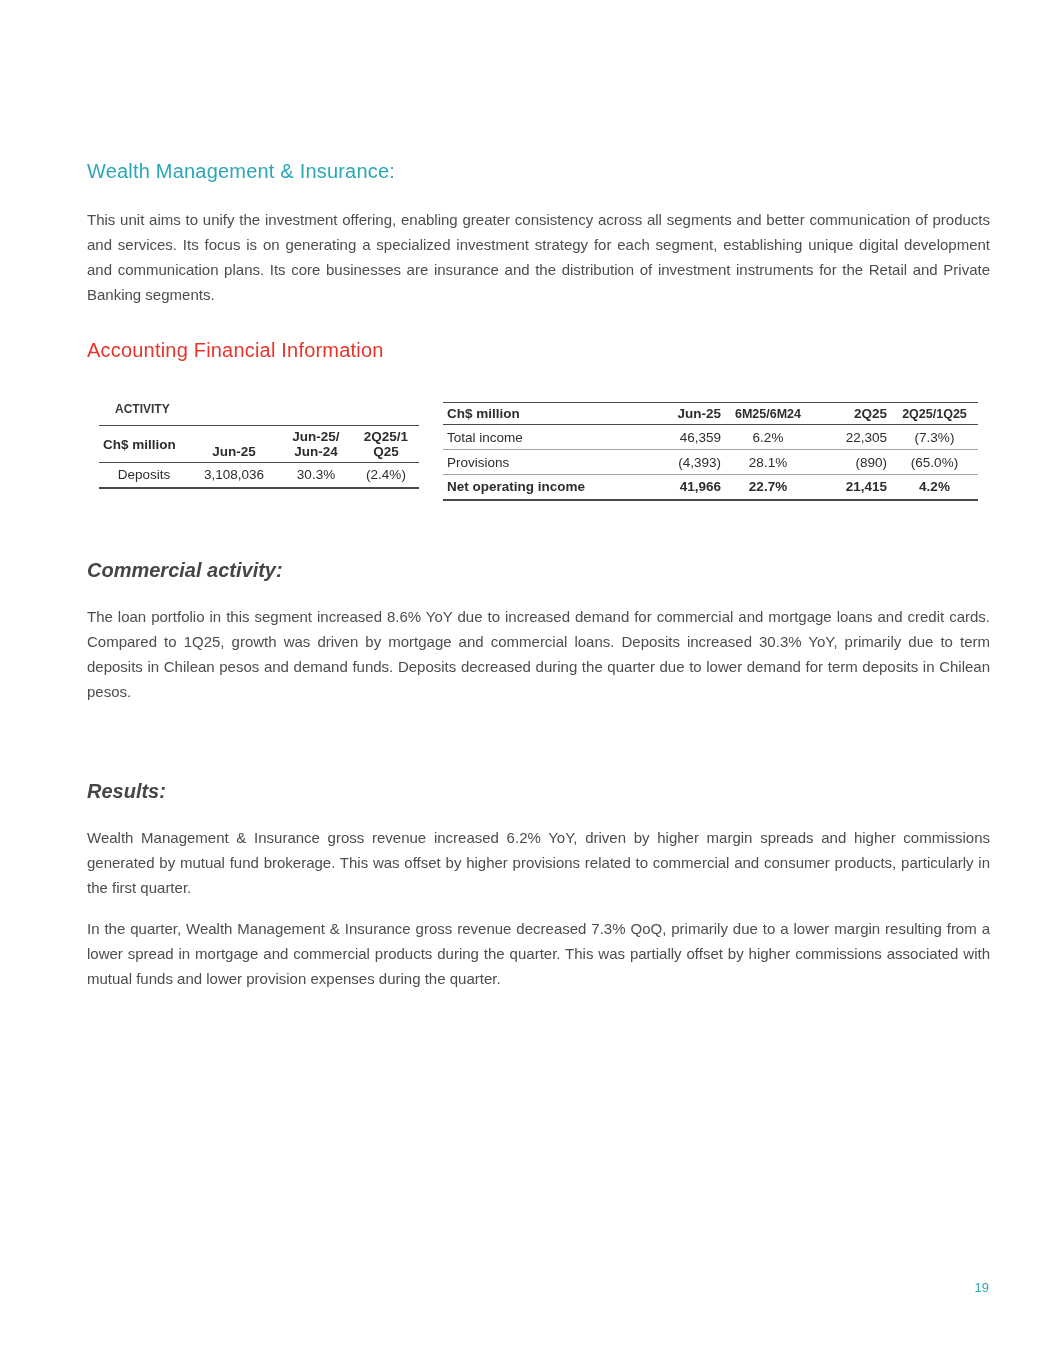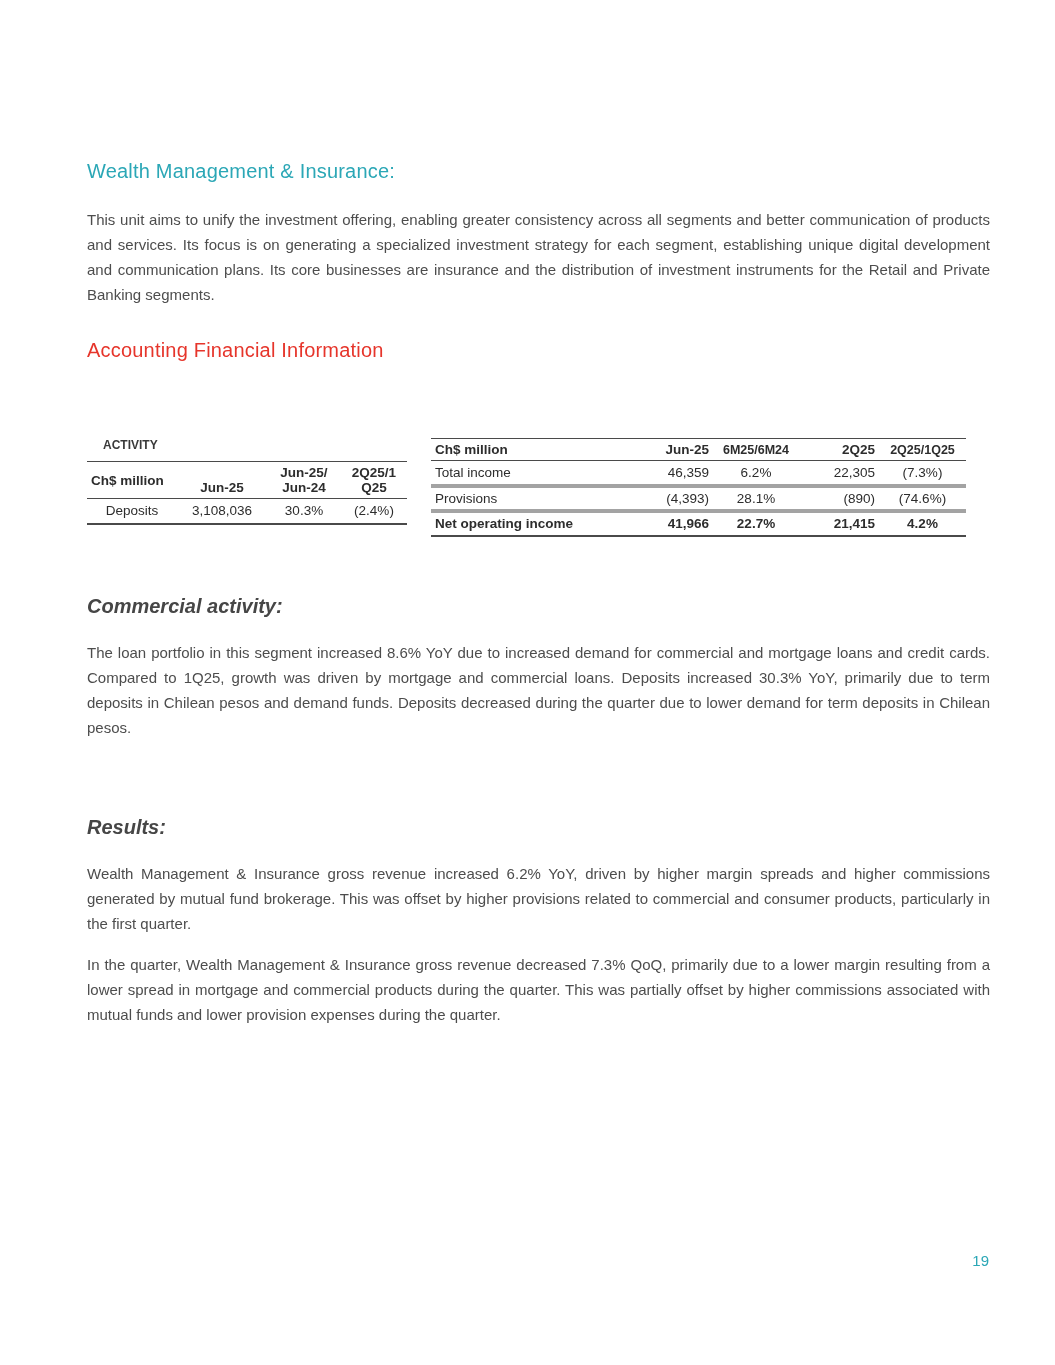--- a/index.html
+++ b/index.html
@@ -42,21 +42,22 @@
     font-size: 15px;
     line-height: 25px;
     text-align: justify;
     color: #4d4d4d;
   }
   
   .tables-row {
     display: flex;
     align-items: flex-start;
     gap: 24px;
-    margin-top: 76px;
+    margin-top: 40px;
+    justify-content: center;
   }
   .tbl-caption {
     font-size: 12px;
     font-weight: bold;
     color: #3a3a3a;
     margin-bottom: 9px;
   }
   .tbl-caption.indent { padding-left: 16px; }
   table.fin {
     border-collapse: collapse;
@@ -67,21 +68,21 @@
     padding: 3px 4px;
   }
   table.fin thead th {
     font-weight: bold;
     white-space: pre-line;
     border-top: 1px solid #4a4a4a;
     border-bottom: 1px solid #4a4a4a;
     vertical-align: bottom;
   }
   table.fin tbody td {
-    border-bottom: 4px solid #a3a3a3;
+    border-bottom: 1px solid #a3a3a3;
     height: 25px;
   }
   table.fin tbody tr:last-child td {
     border-bottom: 2px solid #4a4a4a;
   }
   .al { text-align: left; }
   .ac { text-align: center; }
   .ar { text-align: right; }
   .vm { vertical-align: middle !important; }
   .bold-row td { font-weight: bold; }
@@ -100,22 +101,22 @@
   .t-results .c2 { width: 86px; }
   .t-results .c3 { width: 80px; }
   .t-results .c4 { width: 87px; }
   .t-results .small-head { font-size: 12.5px; }
 
   .spacer-sm { height: 22px; }
 
   .page-number {
     position: absolute;
     right: 66px;
-    top: 1252px;
-    font-size: 15px;
+    top: 1280px;
+    font-size: 13px;
     color: #2ba7b6;
   }
 </style>
 </head>
 <body>
 
 <div class="content">
 
   <h1 class="section-title">Wealth Management &amp; Insurance:</h1>
 
@@ -166,21 +167,21 @@
             <td class="ar">46,359</td>
             <td class="ac">6.2%</td>
             <td class="ar">22,305</td>
             <td class="ac">(7.3%)</td>
           </tr>
           <tr>
             <td class="al">Provisions</td>
             <td class="ar">(4,393)</td>
             <td class="ac">28.1%</td>
             <td class="ar">(890)</td>
-            <td class="ac">(74.6%)</td>
+            <td class="ac">(65.0%)</td>
           </tr>
           <tr class="bold-row">
             <td class="al">Net operating income</td>
             <td class="ar">41,966</td>
             <td class="ac">22.7%</td>
             <td class="ar">21,415</td>
             <td class="ac">4.2%</td>
           </tr>
         </tbody>
       </table>

